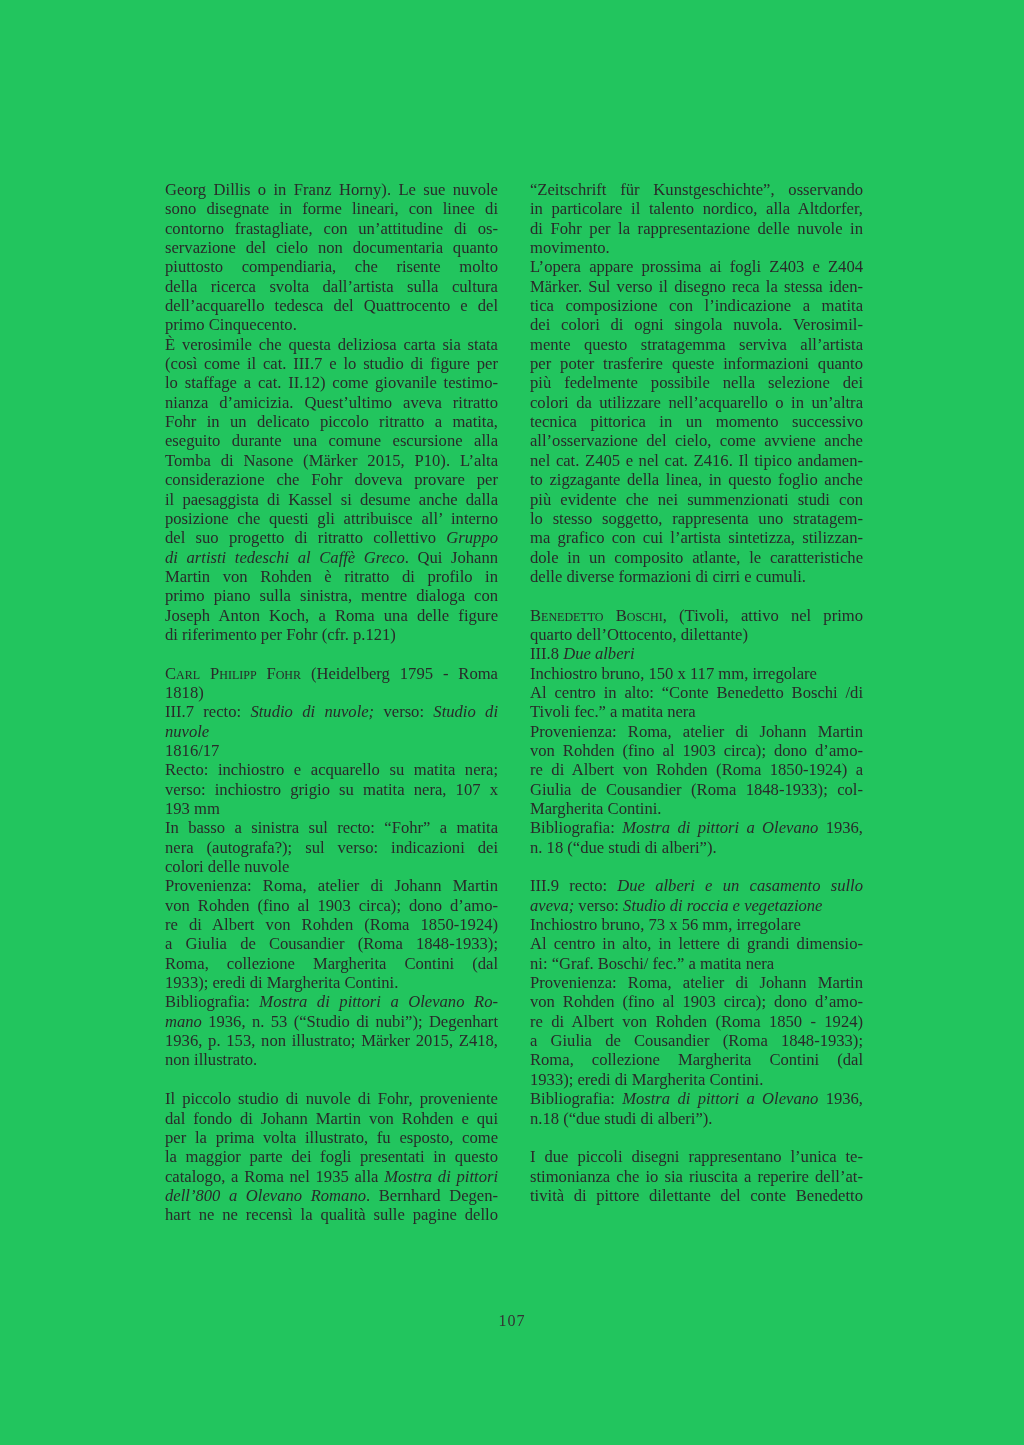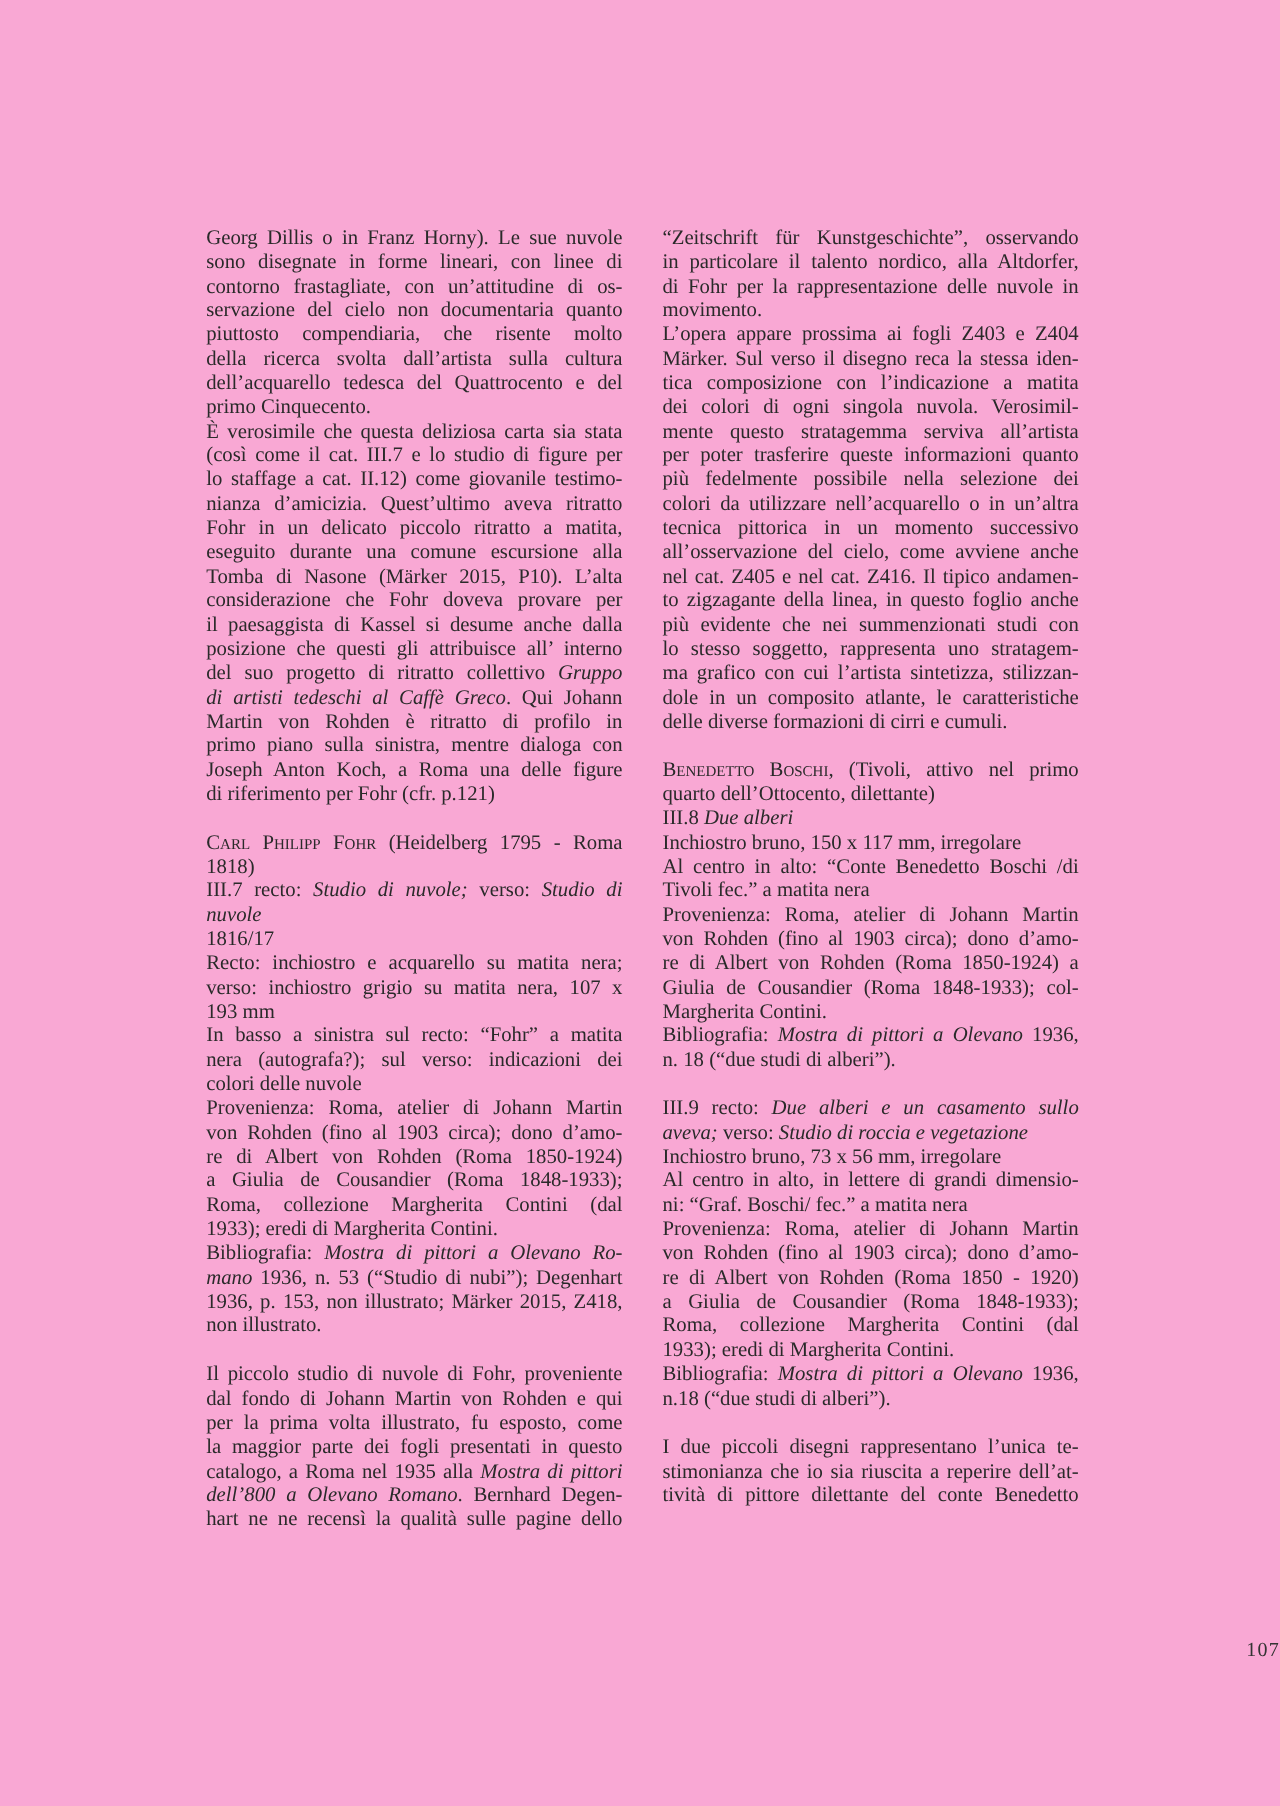--- a/index.html
+++ b/index.html
@@ -1,33 +1,33 @@
 <!DOCTYPE html>
 <html><head>
 <meta charset="utf-8">
 <style>
   html, body { margin: 0; padding: 0; background: #ffffff; }
   body { width: 1024px; height: 1445px; position: relative; overflow: hidden; }
-  .page { position: absolute; left: 0; top: 0; width: 1024px; height: 1445px; background: #f9a8d4; }
+  .page { position: absolute; left: 0; top: 0; width: 1024px; height: 1445px; background: #22c55e; }
   .col {
     position: absolute; top: 180px; width: 333px;
     font-family: "Liberation Serif", "DejaVu Serif", serif;
     font-size: 16.6px; line-height: 19.35px; color: #2a2a2a;
     text-align: justify; hyphens: manual;
   }
   .col.left { left: 165px; }
   .col.right { left: 530px; }
   .col p { margin: 0; }
   .col p.gap { margin-top: 19.35px; }
   .col .line { display: block; text-align: justify; text-align-last: justify; white-space: nowrap; }
   .col .line.last { text-align-last: left; }
   .sc { font-variant: small-caps; }
   em { font-style: italic; }
   .folio {
-    position: absolute; left: 0; width: 1024px; top: 1312px; text-align: right;
+    position: absolute; left: 0; width: 1024px; top: 1312px; text-align: center;
     font-family: "Liberation Serif", "DejaVu Serif", serif; font-size: 16px; color: #333;
     letter-spacing: 1px;
   }
 </style>
 </head>
 <body>
 
 <div class="page">
 
   <div class="col left">
@@ -139,21 +139,21 @@
     </p>
 
     <p class="gap">
       <span class="line"><span>III.9 recto: </span><em>Due alberi e un casamento sullo</em></span>
       <span class="line last"><em>aveva;</em><span> verso: </span><em>Studio di roccia e vegetazione</em></span>
       <span class="line last">Inchiostro bruno, 73 x 56 mm, irregolare</span>
       <span class="line">Al centro in alto, in lettere di grandi dimensio-</span>
       <span class="line last">ni: “Graf. Boschi/ fec.” a matita nera</span>
       <span class="line">Provenienza: Roma, atelier di Johann Martin</span>
       <span class="line">von Rohden (fino al 1903 circa); dono d’amo-</span>
-      <span class="line">re di Albert von Rohden (Roma 1850 - 1920)</span>
+      <span class="line">re di Albert von Rohden (Roma 1850 - 1924)</span>
       <span class="line">a Giulia de Cousandier (Roma 1848-1933);</span>
       <span class="line">Roma, collezione Margherita Contini (dal</span>
       <span class="line last">1933); eredi di Margherita Contini.</span>
       <span class="line"><span>Bibliografia: </span><em>Mostra di pittori a Olevano</em><span> 1936,</span></span>
       <span class="line last">n.18 (“due studi di alberi”).</span>
     </p>
 
     <p class="gap">
       <span class="line">I due piccoli disegni rappresentano l’unica te-</span>
       <span class="line">stimonianza che io sia riuscita a reperire dell’at-</span>

